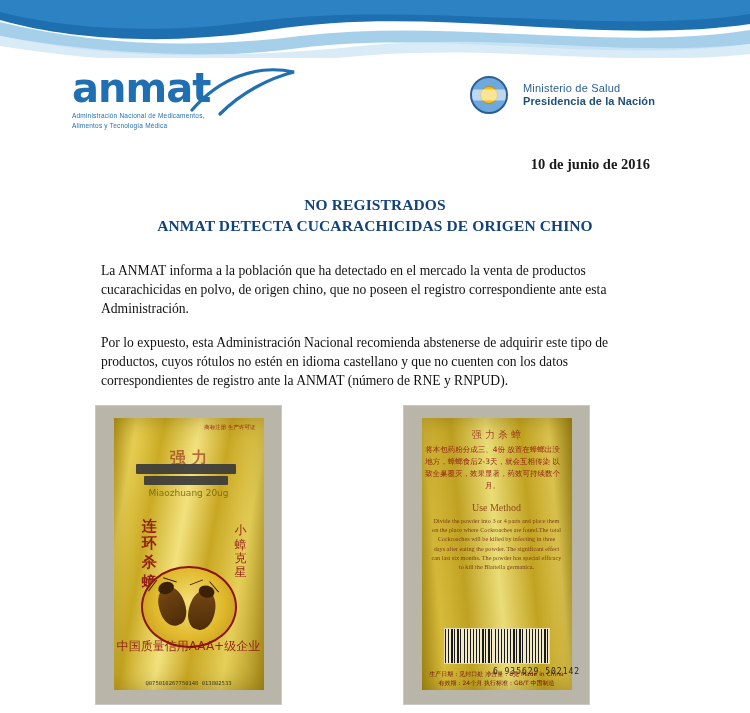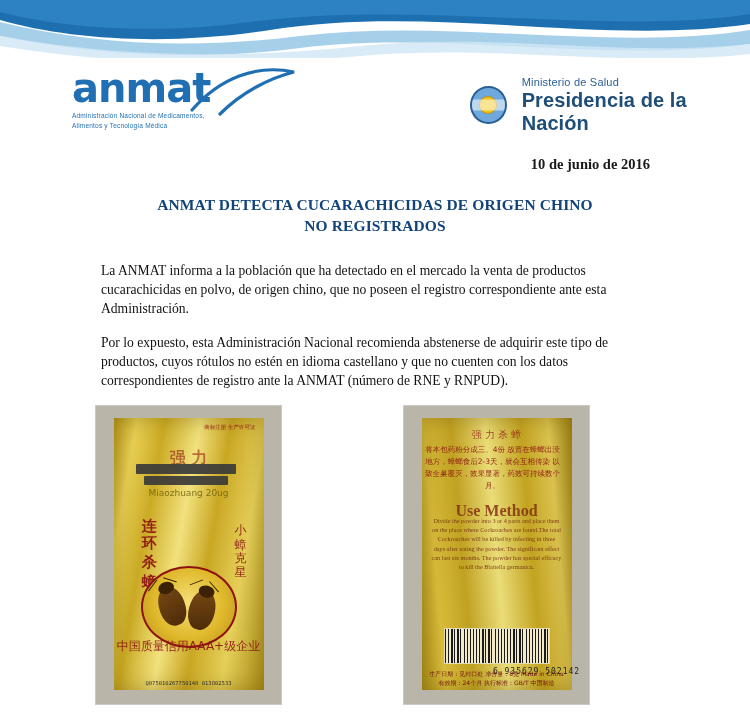--- a/index.html
+++ b/index.html
@@ -102,21 +102,21 @@
     background: #ffffff;
     opacity: .55;
   }
   .gov-text { line-height: 1.15; }
   .gov-min {
     font-size: 11px;
     color: #2b5f94;
     letter-spacing: .2px;
   }
   .gov-pres {
-    font-size: 20px;
+    font-size: 11px;
     color: #1f4e79;
     font-weight: bold;
     letter-spacing: .1px;
   }
 
   
   .date-line {
     text-align: right;
     padding-right: 100px;
     margin-top: 6px;
@@ -283,22 +283,22 @@
     text-align: center;
     font-family: "Liberation Serif", serif;
     opacity: .85;
   }
   .use-method {
     position: absolute;
     left: 0; right: 0;
     top: 84px;
     text-align: center;
     color: #7d2a0d;
-    font-size: 16px;
-    font-weight: bold;
+    font-size: 10px;
+    font-weight: normal;
     font-family: "Liberation Serif", serif;
     opacity: .8;
   }
   .brand-cn {
     position: absolute;
     left: 0; right: 0;
     top: 10px;
     text-align: center;
     color: #8d1212;
     font-size: 10px;
@@ -360,22 +360,22 @@
       <div class="gov-text">
         <div class="gov-min">Ministerio de Salud</div>
         <div class="gov-pres">Presidencia de la Nación</div>
       </div>
     </div>
   </div>
 
   <div class="date-line">10 de junio de 2016</div>
 
   <div class="title">
+    <div>NO REGISTRADOS</div>
     <div>ANMAT DETECTA CUCARACHICIDAS DE ORIGEN CHINO</div>
-    <div>NO REGISTRADOS</div>
   </div>
 
   <div class="body-copy">
     <p>La ANMAT informa a la población que ha detectado en el mercado la venta de productos cucarachicidas en polvo, de origen chino, que no poseen el registro correspondiente ante esta Administración.</p>
     <p>Por lo expuesto, esta Administración Nacional recomienda abstenerse de adquirir este tipo de productos, cuyos rótulos no estén en idioma castellano y que no cuenten con los datos correspondientes de registro ante la ANMAT (número de RNE y RNPUD).</p>
   </div>
 
   <div class="images">
 
     <div class="photo left">

